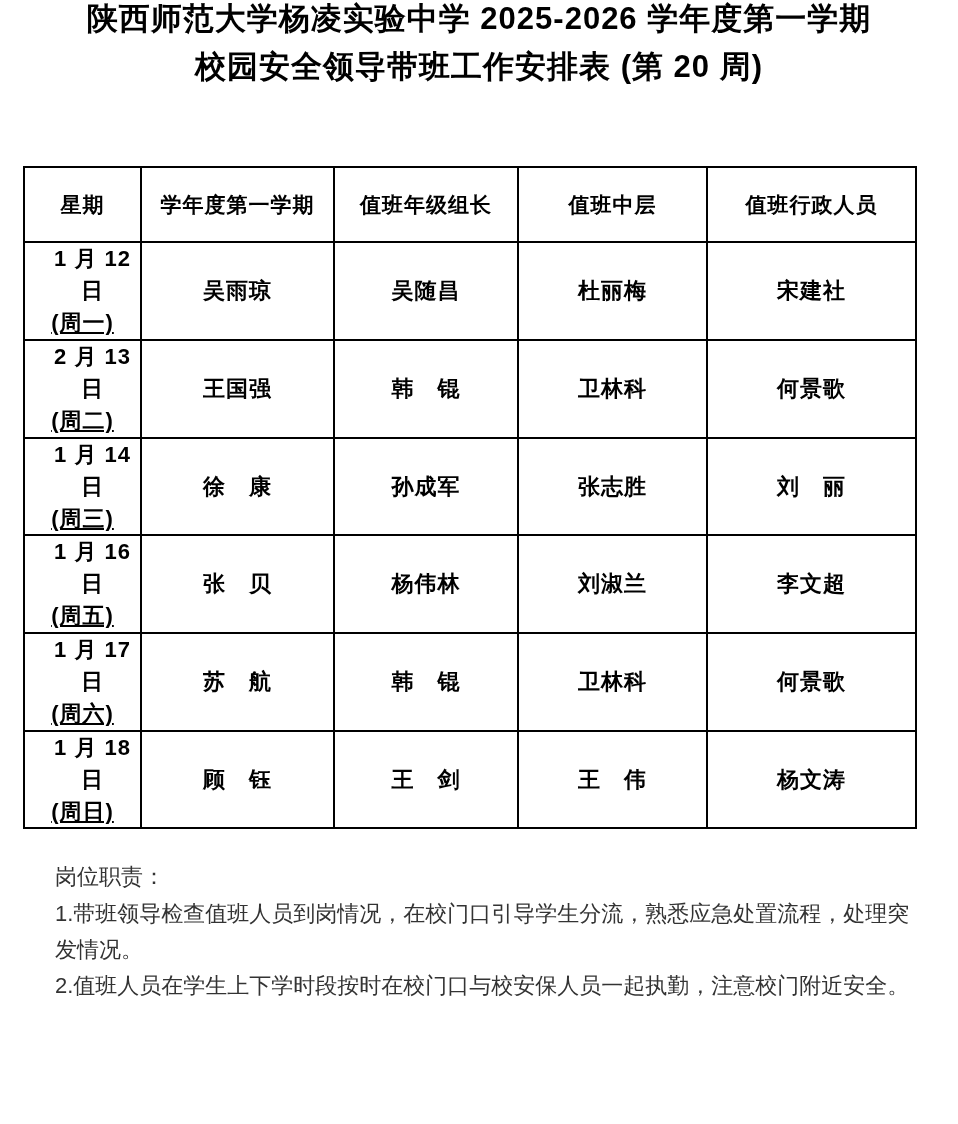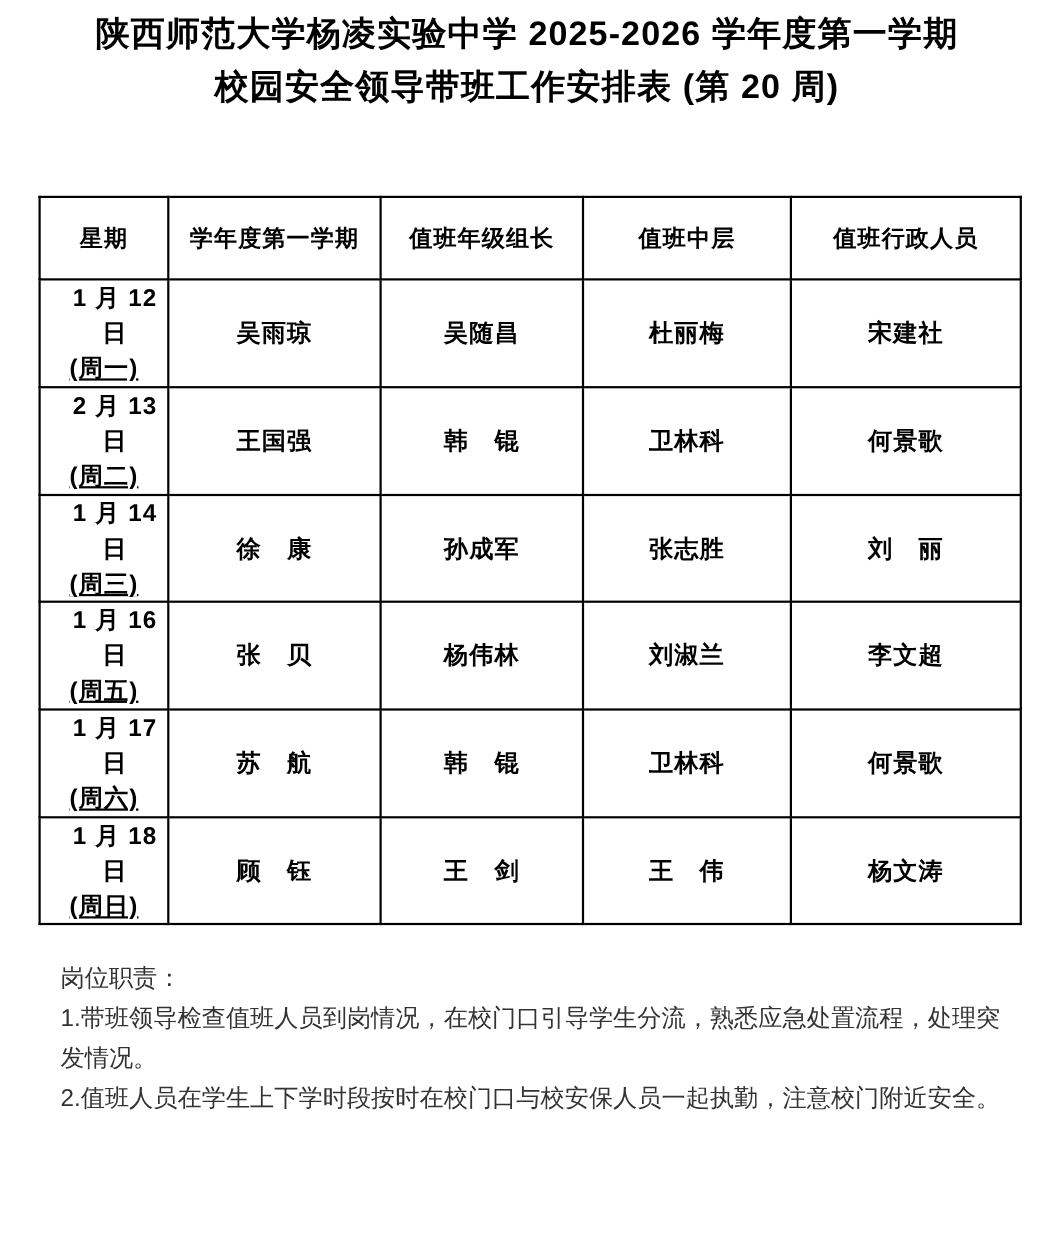--- a/index.html
+++ b/index.html
@@ -9,41 +9,40 @@
     font-family: "Liberation Sans", "DejaVu Sans", sans-serif;
   }
   .page {
     width: 958px;
     height: 1124px;
     background: #ffffff;
     color: #000000;
     overflow: hidden;
   }
   .title-block {
-    padding-top: 12px;
     text-align: center;
   }
   .title-line1 {
     font-size: 31px;
     font-weight: bold;
     letter-spacing: 1px;
     line-height: 1.2;
   }
   .title-line2 {
     font-size: 31px;
     font-weight: bold;
     letter-spacing: 1px;
     margin-top: 11px;
     line-height: 1.2;
   }
   table.duty {
     border-collapse: collapse;
     table-layout: fixed;
     width: 892px;
-    margin-left: 35px;
+    margin-left: 23px;
     margin-top: 81px;
   }
   table.duty th, table.duty td {
     border: 2px solid #000000;
     text-align: center;
     vertical-align: middle;
     padding: 0;
     background: #ffffff;
   }
   table.duty th {

